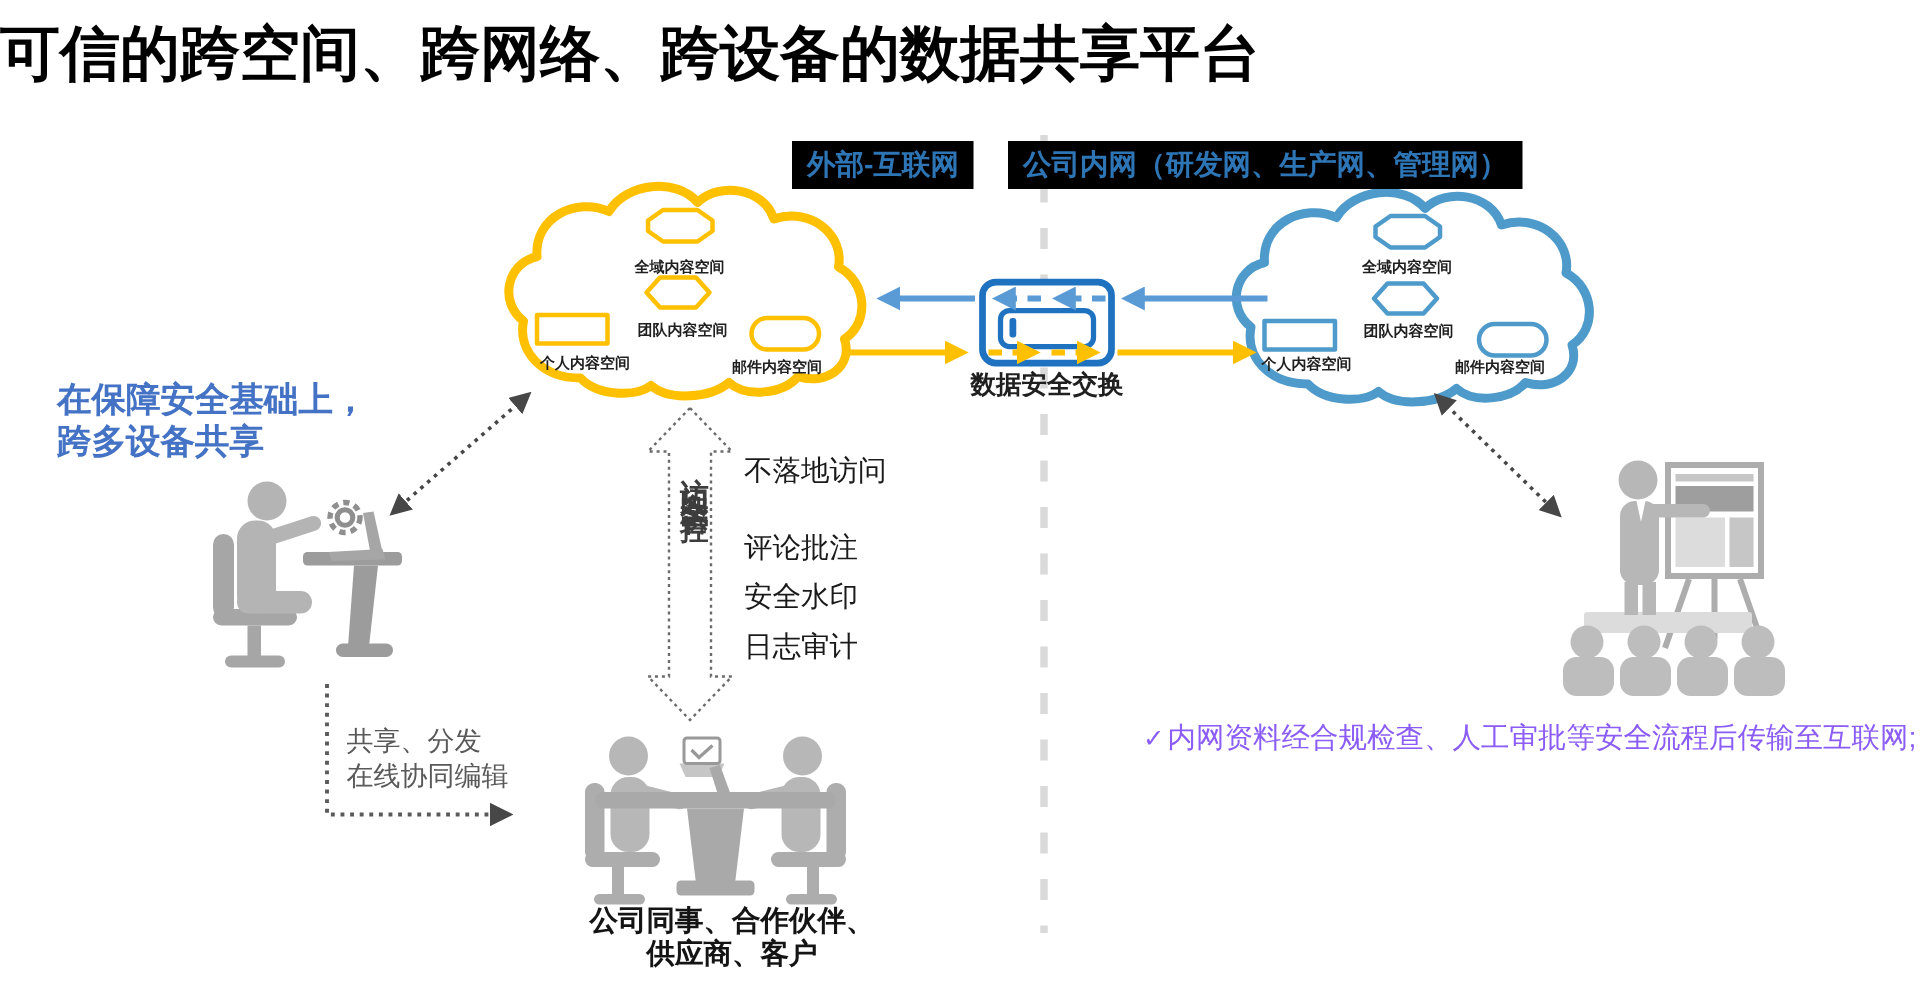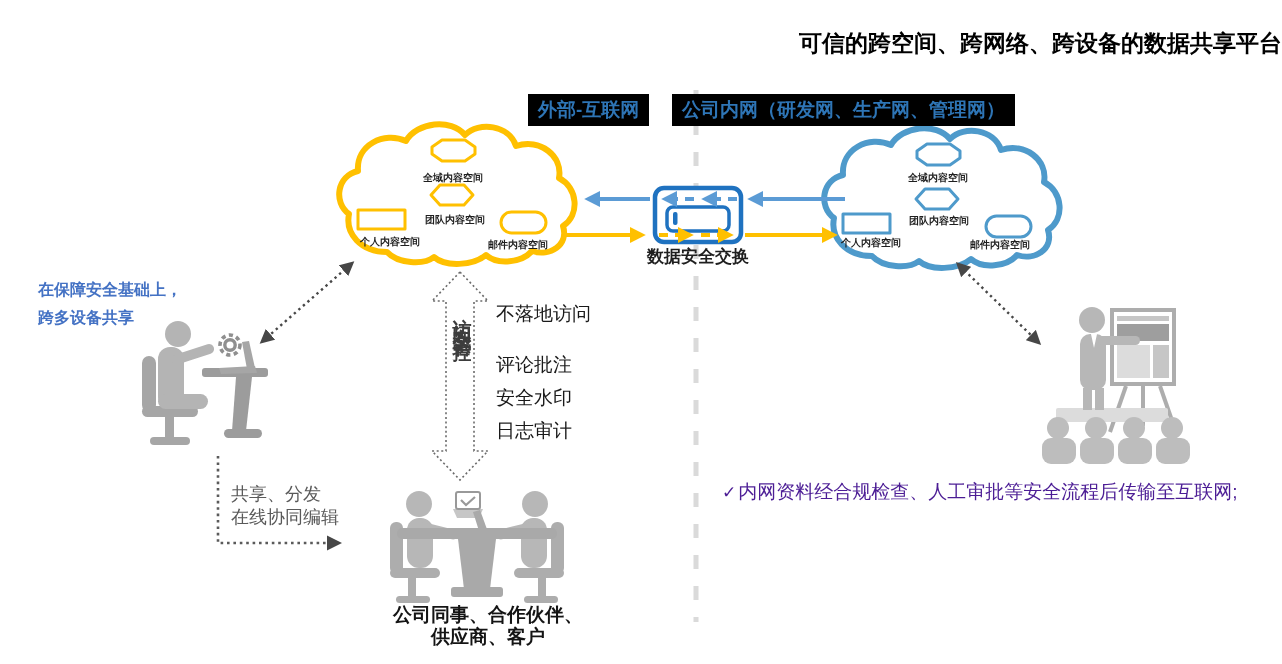--- a/index.html
+++ b/index.html
@@ -3,52 +3,52 @@
 <meta charset="utf-8">
 <style>
   html,body{margin:0;padding:0;background:#fff;}
   .stage{
     position:relative;width:1282px;height:664px;background:#ffffff;overflow:hidden;
     font-family:"Liberation Sans","DejaVu Sans",sans-serif;
   }
   .stage svg{position:absolute;left:0;top:0;}
   .abs{position:absolute;}
   .title{
-    left:0;right:0;top:8px;text-align:right;
-    font-size:23px;font-weight:bold;color:#000;white-space:nowrap;margin-top:20px;
+    left:0;right:0;top:8px;text-align:left;
+    font-size:40px;font-weight:bold;color:#000;white-space:nowrap;
   }
   .zone-label{
     top:94px;font-size:19px;font-weight:bold;color:#2E75B6;background:#000000;
     padding:3px 10px;white-space:nowrap;
   }
   .zone-ext{left:528px;}
   .zone-int{left:672px;}
   .cloud-label{
     font-size:10px;font-weight:bold;color:#1f1f1f;white-space:nowrap;
     transform:translateX(-50%);
   }
   .exchange-label{
     left:698px;top:245px;font-size:17px;font-weight:bold;color:#1f1f1f;
     white-space:nowrap;transform:translateX(-50%);
   }
   .device-note{
-    left:38px;top:276px;font-size:16px;font-weight:bold;color:#4472C4;line-height:28px;
+    left:38px;top:252px;font-size:23px;font-weight:bold;color:#4472C4;line-height:28px;
     white-space:nowrap;
   }
   .access-text{
     left:449px;top:303px;writing-mode:vertical-rl;text-orientation:upright;
     font-size:19px;font-weight:bold;color:#3d3d3d;letter-spacing:5px;white-space:nowrap;
   }
   .feature{left:496px;font-size:19px;color:#1a1a1a;white-space:nowrap;}
   .share-note{left:231px;top:483px;font-size:18px;color:#595959;line-height:23px;white-space:nowrap;}
   .collab{
     left:357px;top:604px;width:262px;text-align:center;
     font-size:19px;font-weight:bold;color:#141414;line-height:22px;white-space:nowrap;
   }
-  .check-row{left:722px;font-size:19px;color:#4c1d95;white-space:nowrap;}
+  .check-row{left:762px;font-size:19px;color:#8b5cf6;white-space:nowrap;}
   .check-row .mark{font-size:17px;margin-right:2px;}
 </style>
 </head>
 <body>
 
 <div class="stage">
 
   <svg width="1282" height="664" viewBox="0 0 1282 664">
     <defs>
       <path id="cloudShape" d="M 52,134 C 26,134 10,116 14,96 C -2,84 2,58 23,53 C 21,27 49,13 71,23 C 82,4 116,0 130,17 C 144,3 174,7 181,28 C 205,20 228,38 224,60 C 243,70 245,97 228,108 C 234,127 215,139 197,133 C 187,145 162,147 151,137 C 138,148 110,149 99,139 C 89,147 63,146 52,134 Z"></path>

